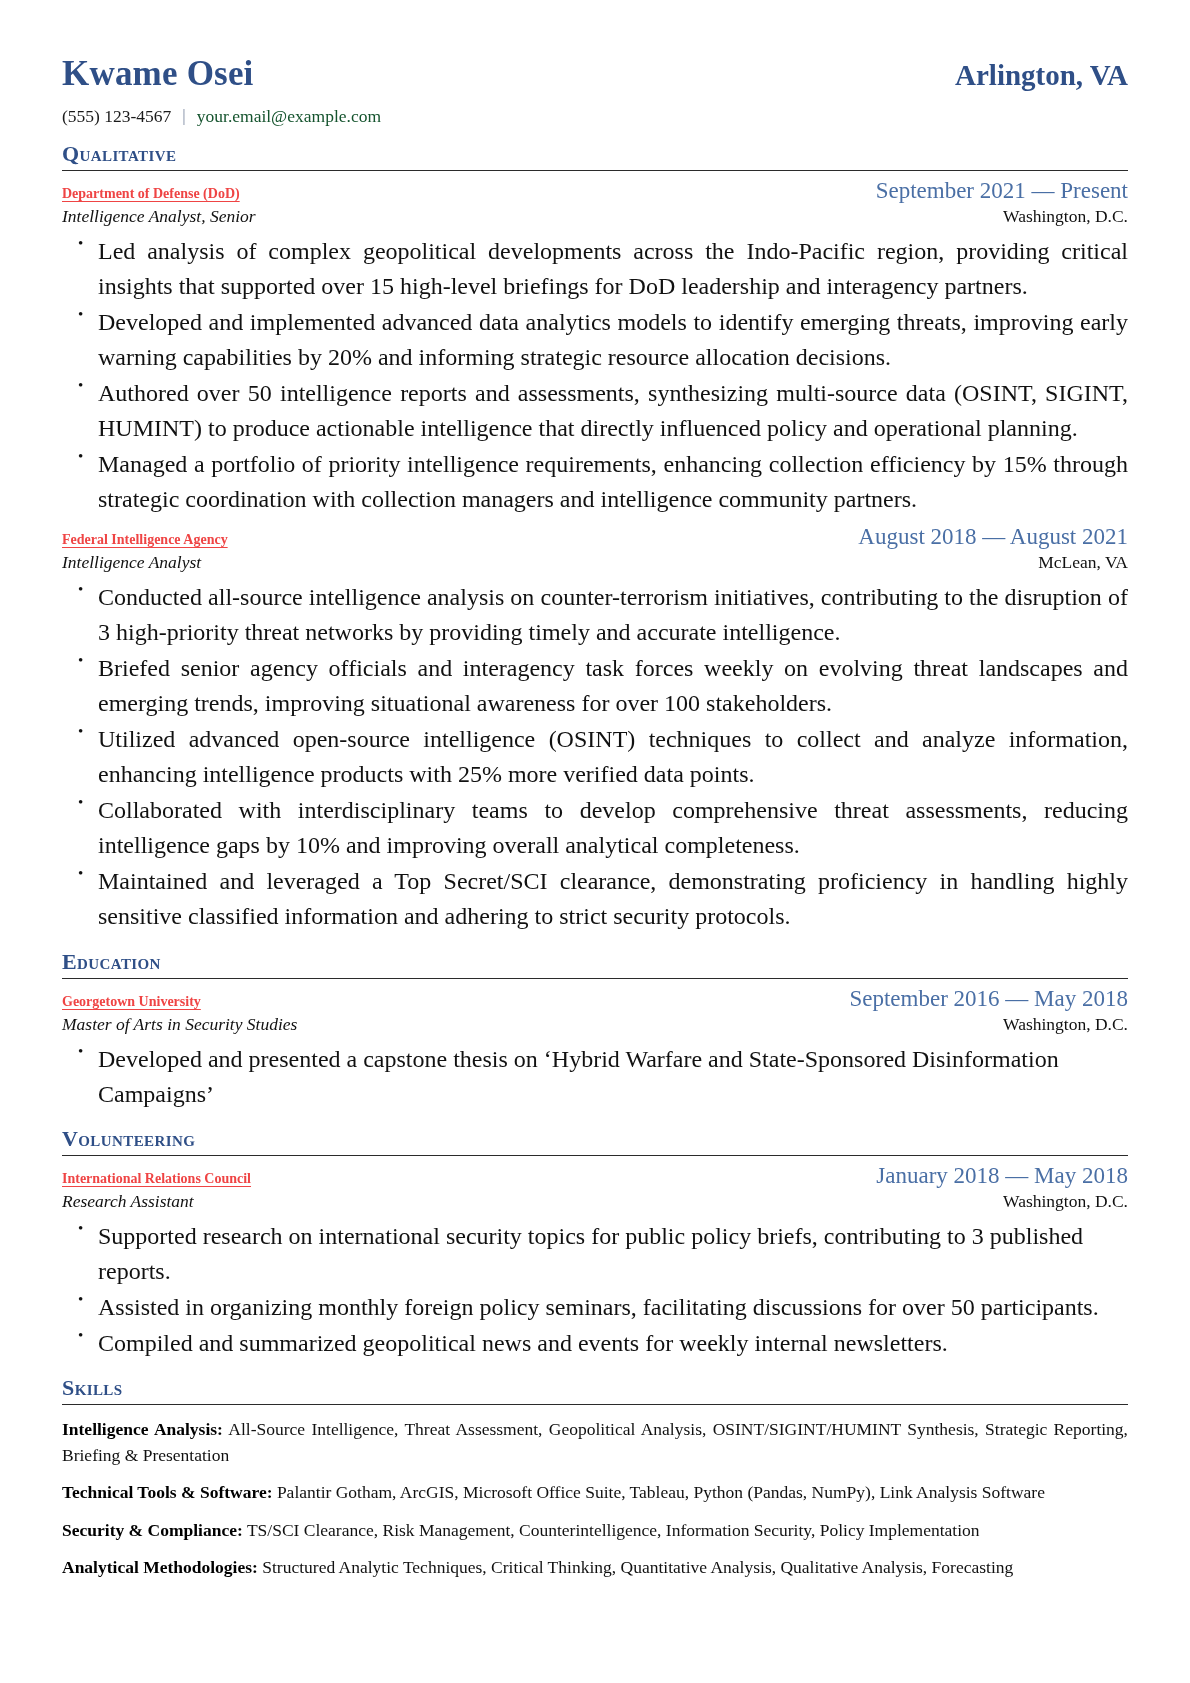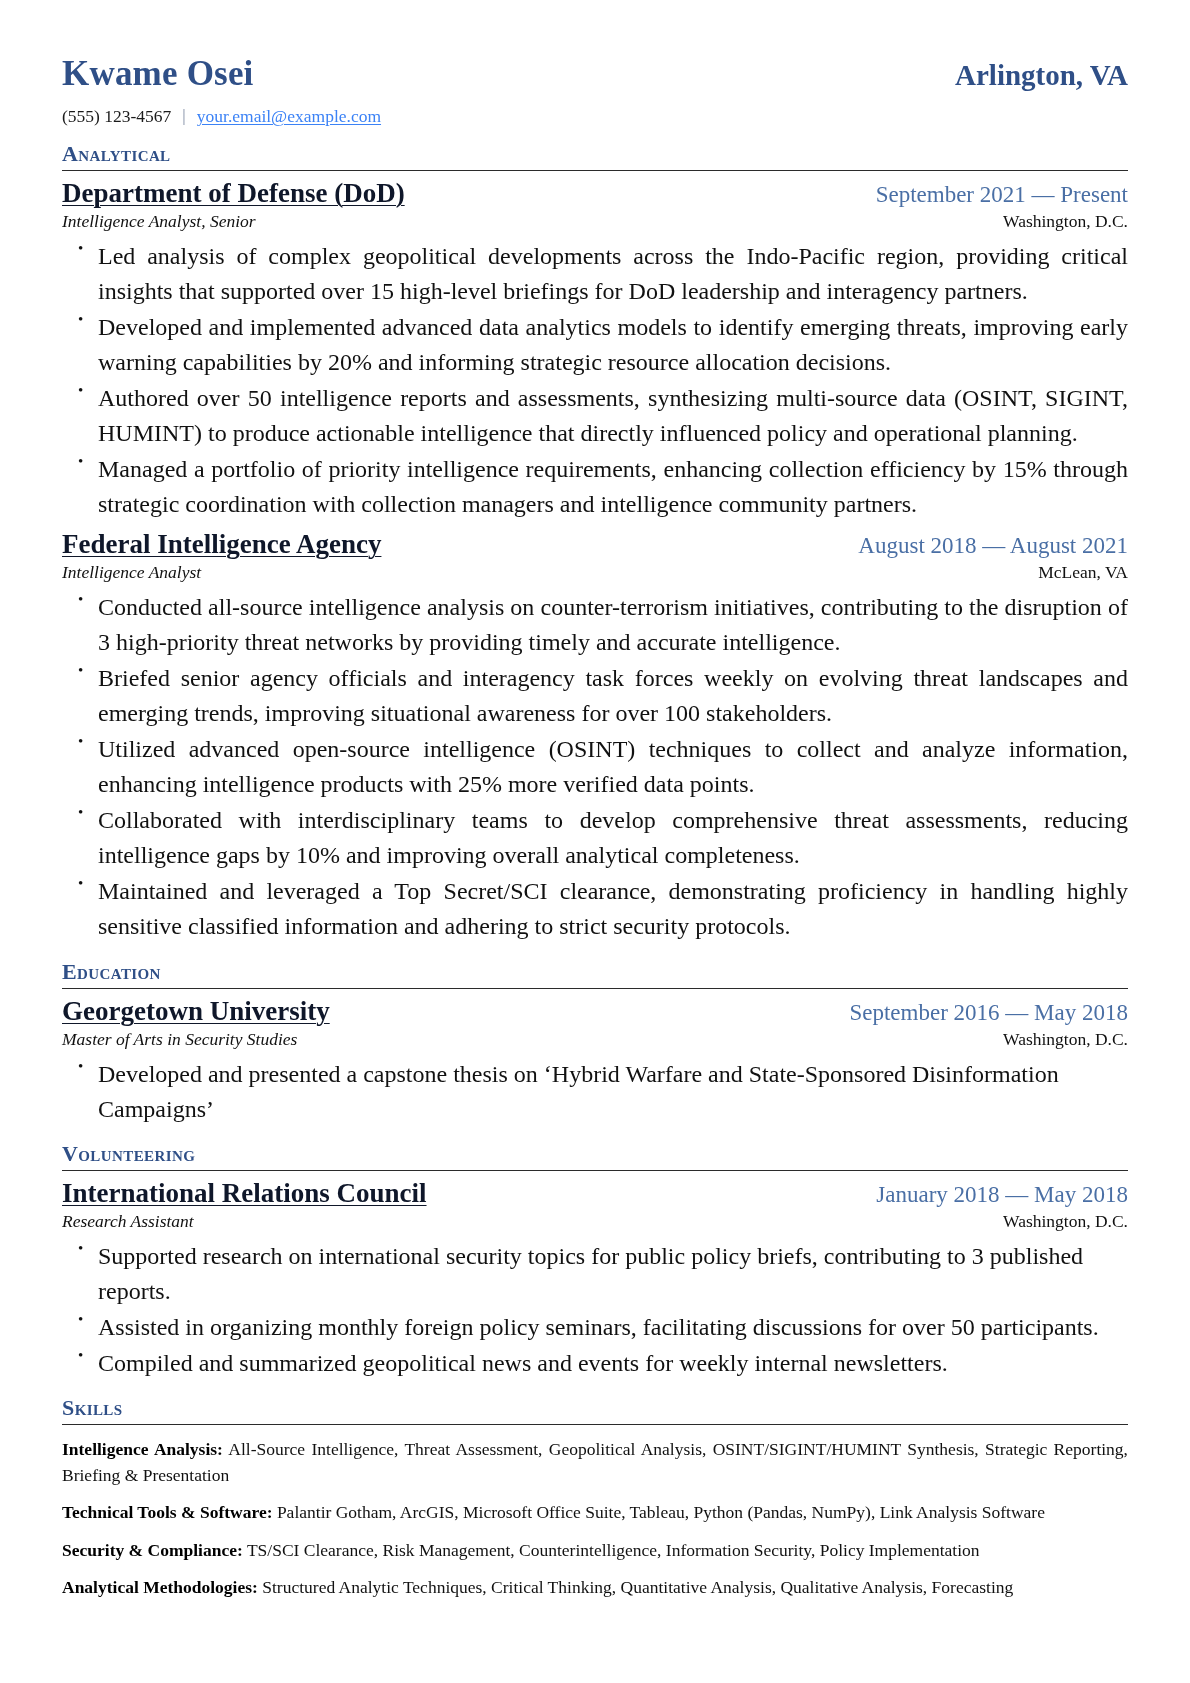--- a/index.html
+++ b/index.html
@@ -48,22 +48,21 @@
     display: flex;
     align-items: center;
     gap: 9px;
   }
   .contact-sep {
     color: #7f8ca4;
     font-size: 17px;
     padding: 0 2px;
   }
   .contact-email {
-    color: #3b82f6;
-    text-decoration: underline;
+    color: #14532d;
     text-underline-offset: 2px;
   }
 
   
   .section {
     margin-top: 15px;
   }
   .section-title {
     font-size: 22px;
     font-weight: bold;
@@ -86,23 +85,23 @@
   .entry:first-child {
     margin-top: 2px;
   }
   .entry-line {
     display: flex;
     align-items: baseline;
     justify-content: space-between;
     gap: 20px;
   }
   .entry-org {
-    font-size: 27px;
-    font-weight: bold;
-    color: #0f172a;
+    font-size: 14px;
+    font-weight: bold;
+    color: #ef4444;
     text-decoration: underline;
     text-underline-offset: 3px;
     text-decoration-thickness: 1.3px;
     white-space: nowrap;
   }
   .entry-dates {
     font-size: 23px;
     color: #4a6fa5;
     white-space: nowrap;
     text-align: left;
@@ -180,21 +179,21 @@
     <div class="cand-name">Kwame Osei</div>
     <div class="cand-location">Arlington, VA</div>
   </div>
   <div class="contact-row">
     <span>(555) 123-4567</span>
     <span class="contact-sep">|</span>
     <span class="contact-email">your.email@example.com</span>
   </div>
 
   <div class="section">
-    <div class="section-title">Analytical</div>
+    <div class="section-title">Qualitative</div>
     <div class="section-rule"></div>
 
     <div class="entry">
       <div class="entry-line">
         <span class="entry-org">Department of Defense (DoD)</span>
         <span class="entry-dates">September 2021 — Present</span>
       </div>
       <div class="entry-line sub">
         <span class="entry-role">Intelligence Analyst, Senior</span>
         <span class="entry-place">Washington, D.C.</span>

